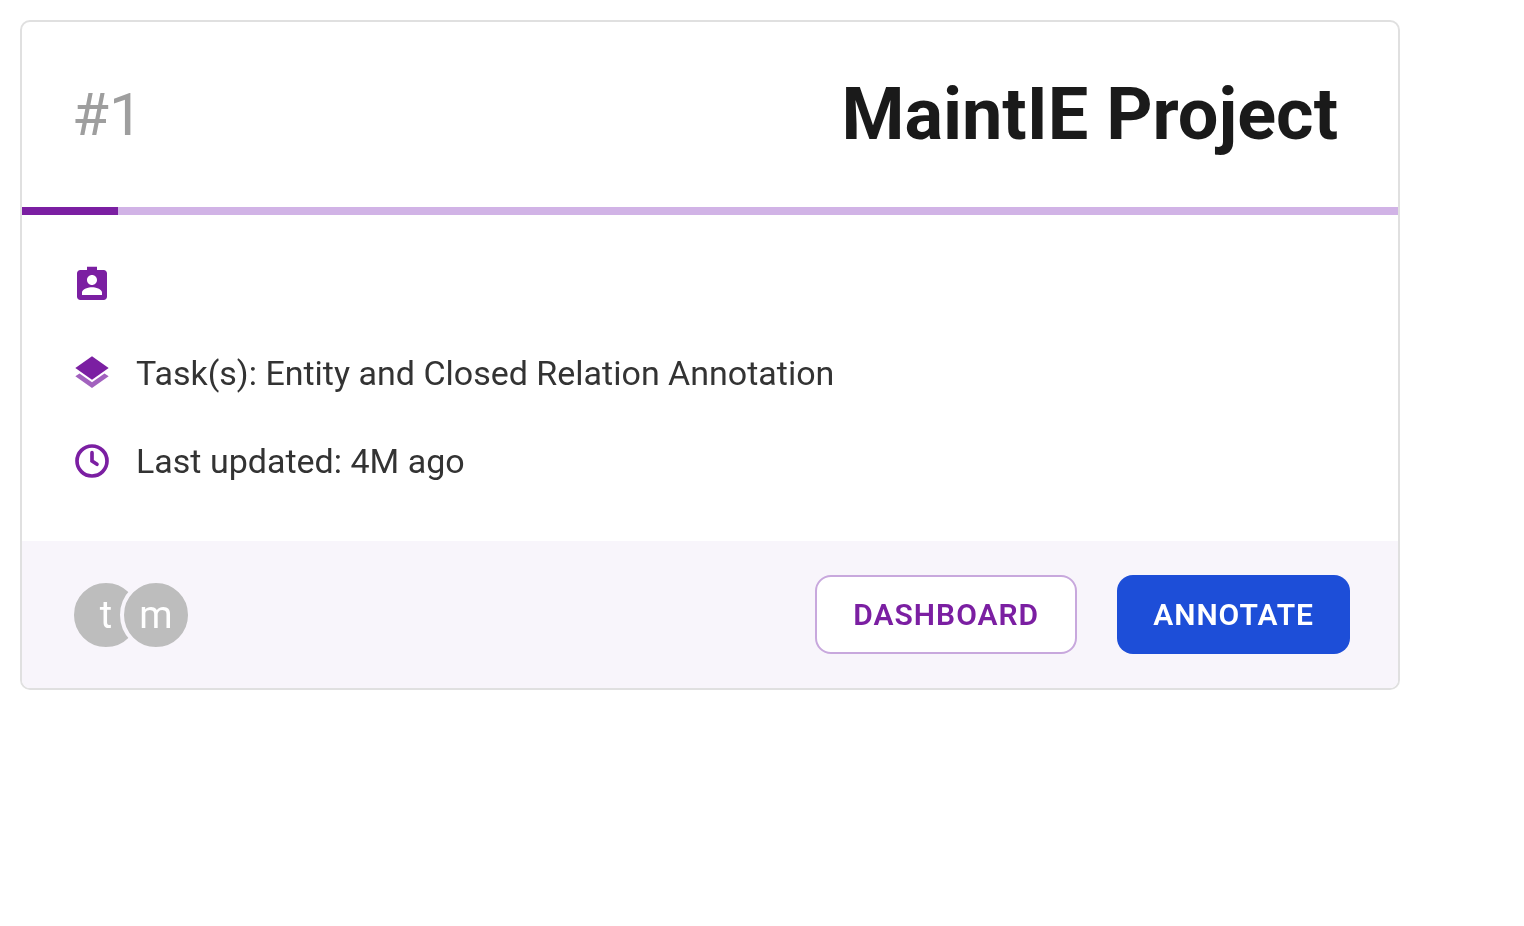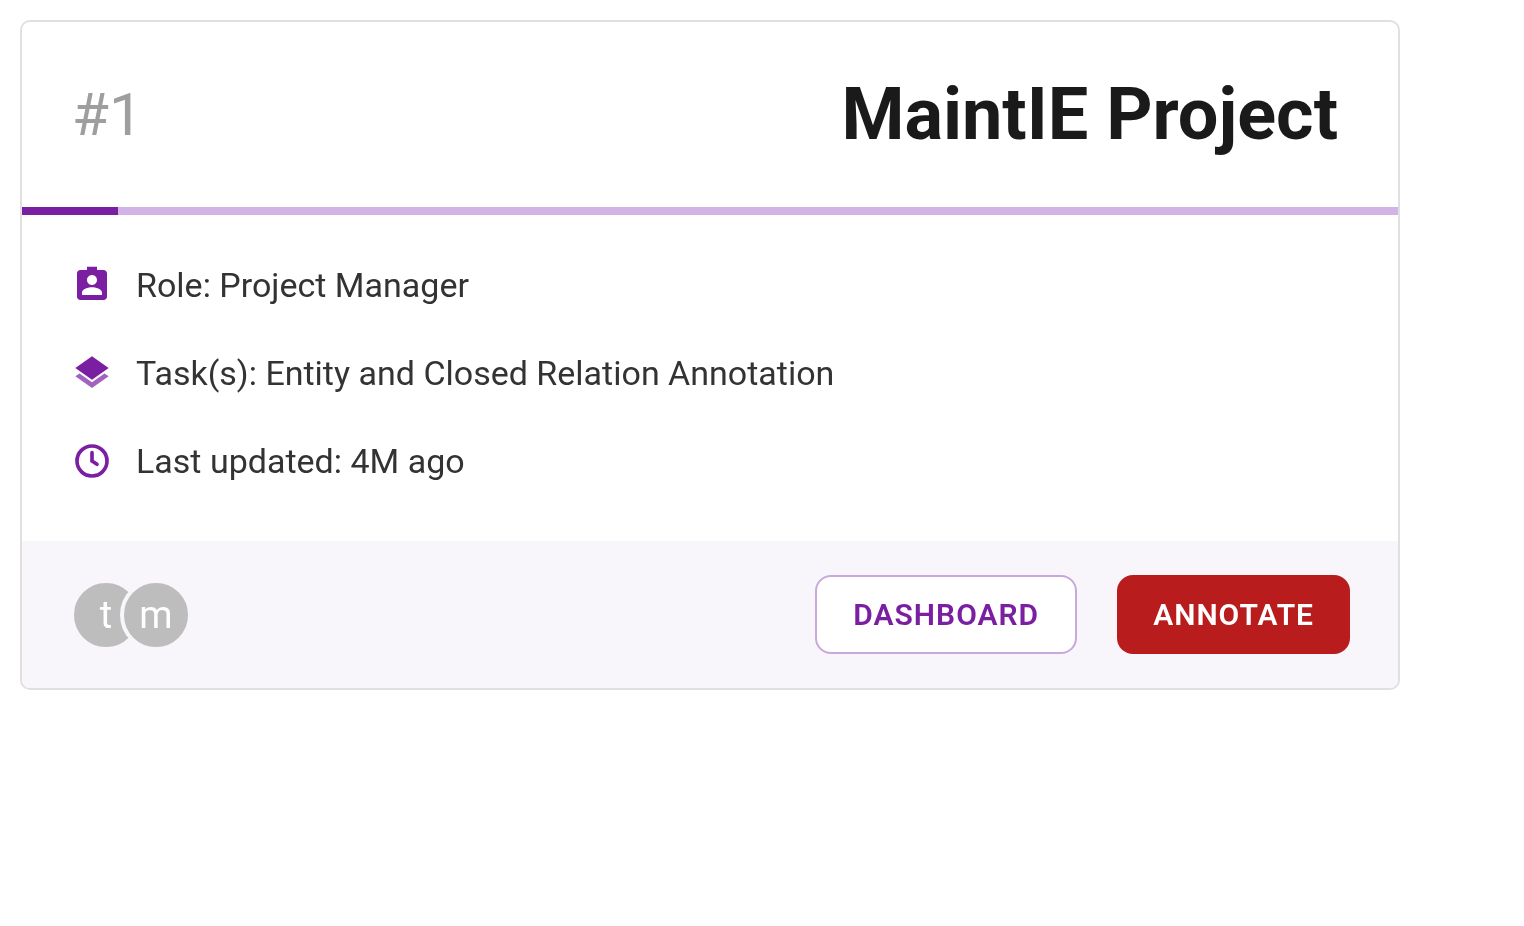--- a/index.html
+++ b/index.html
@@ -101,21 +101,21 @@
       cursor: pointer;
       border: none;
       font-family: inherit;
     }
     .btn-outline {
       background: #fff;
       color: #7b1fa2;
       border: 2px solid #c8a8dd;
     }
     .btn-solid {
-      background: #b91c1c;
+      background: #1d4ed8;
       color: #fff;
     }
   </style>
 </head>
 <body>
 
 <div class="card">
   <div class="card-header">
     <div class="card-number">#1</div>
     <div class="card-title">MaintIE Project</div>
@@ -126,21 +126,20 @@
   </div>
 
   <div class="card-body">
 
     <div class="info-row">
       <span class="info-icon">
         <svg viewBox="0 0 24 24" fill="currentColor">
             <path d="M19 3h-4V1h-6v2H5c-1.1 0-2 .9-2 2v14c0 1.1.9 2 2 2h14c1.1 0 2-.9 2-2V5c0-1.1-.9-2-2-2zm-7 3c1.66 0 3 1.34 3 3s-1.34 3-3 3-3-1.34-3-3 1.34-3 3-3zm6 12H6v-1.5c0-2 4-3.1 6-3.1s6 1.1 6 3.1V18z"></path>
           </svg>
       </span>
-      <span class="info-text">Role: Project Manager</span>
     </div>
 
     <div class="info-row">
       <span class="info-icon">
         <svg viewBox="0 0 24 24" fill="currentColor">
             <path d="M12 2L2 9l10 7 10-7-10-7z"></path>
             <path d="M2 14l10 7 10-7-2.5-1.75L12 17.5 4.5 12.25 2 14z" opacity="0.7"></path>
           </svg>
       </span>
       <span class="info-text">Task(s): Entity and Closed Relation Annotation</span>

